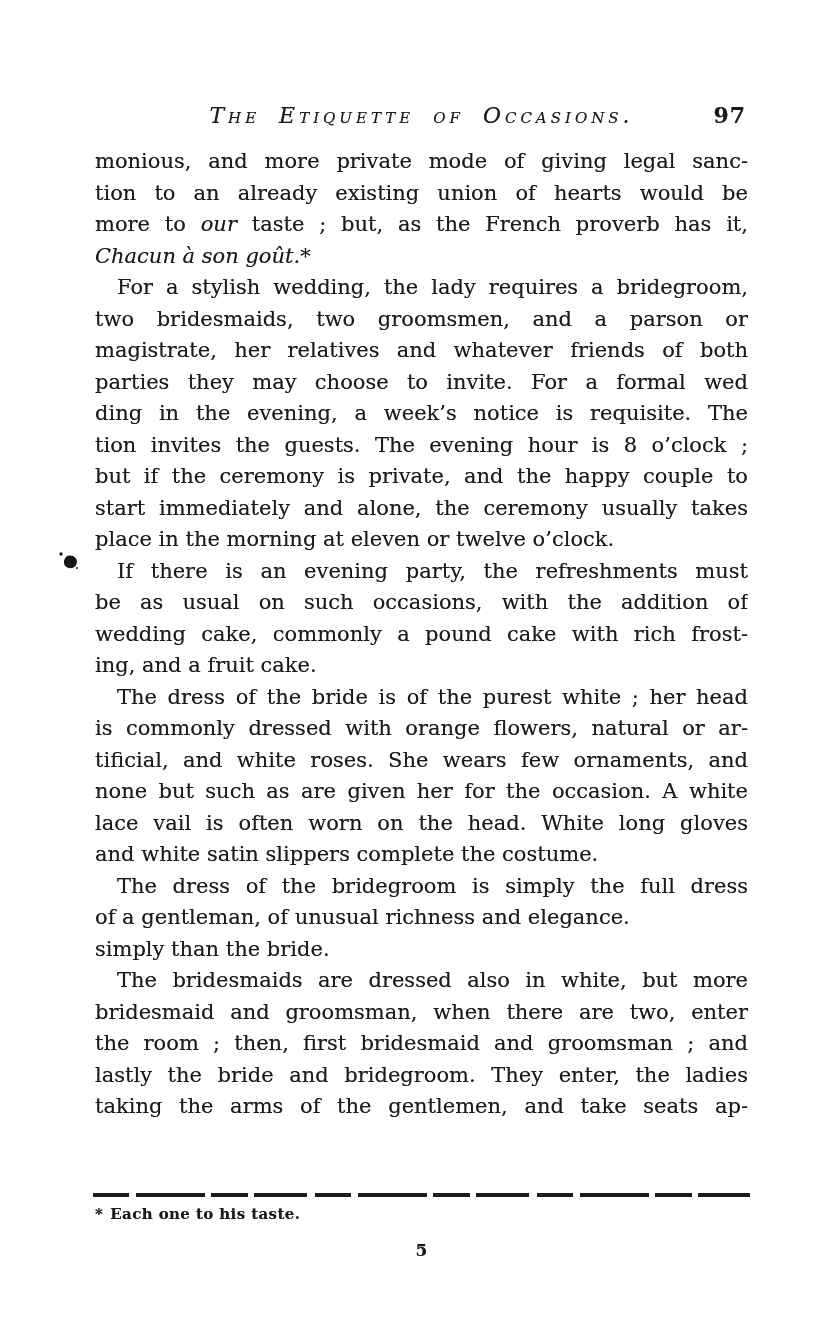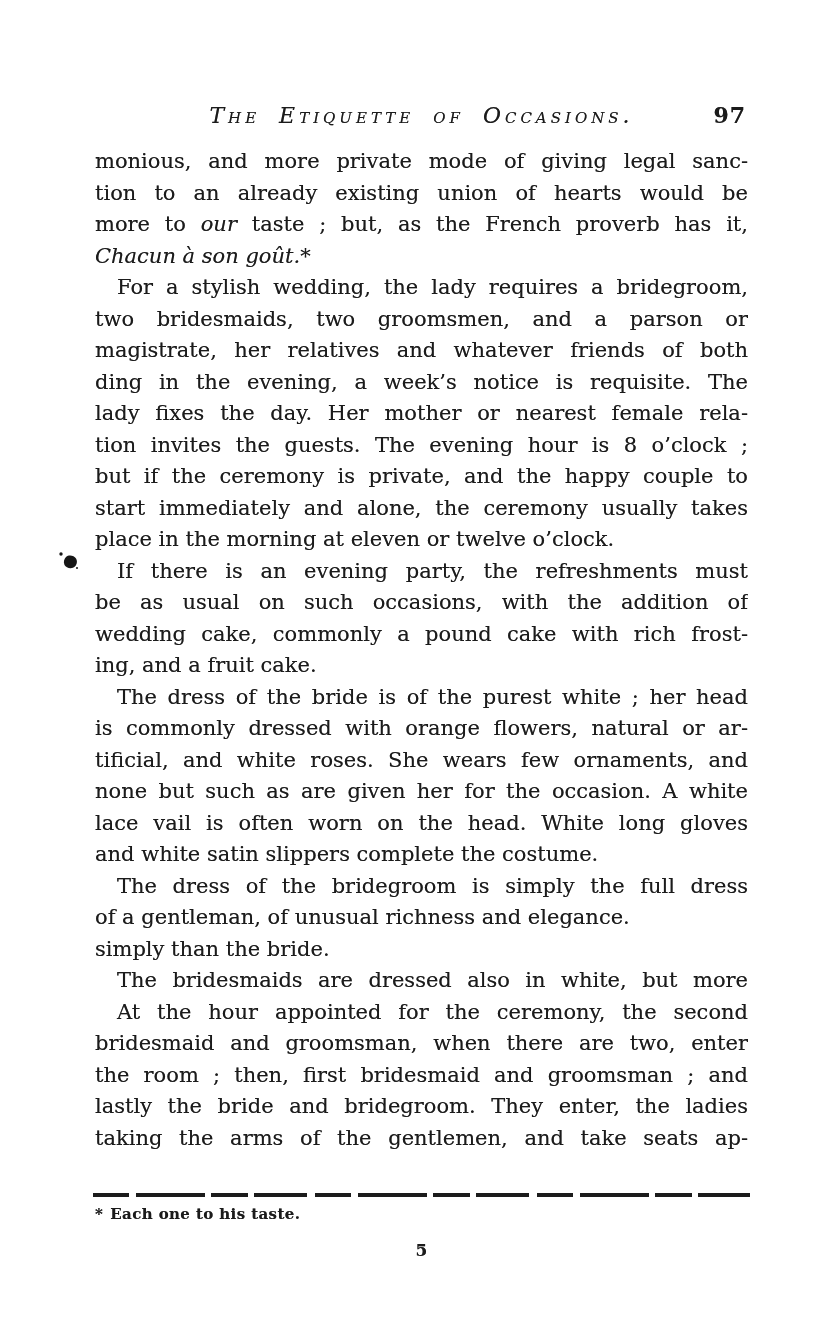--- a/index.html
+++ b/index.html
@@ -78,22 +78,22 @@
       <div class="para">
         <div class="line">monious, and more private mode of giving legal sanc-</div>
         <div class="line">tion to an already existing union of hearts would be</div>
         <div class="line">more to <i>our</i> taste ; but, as the French proverb has it,</div>
         <div class="line last"><i>Chacun à son goût.*</i></div>
       </div>
       <div class="para">
         <div class="line indent">For a stylish wedding, the lady requires a bridegroom,</div>
         <div class="line">two bridesmaids, two groomsmen, and a parson or</div>
         <div class="line">magistrate, her relatives and whatever friends of both</div>
+        <div class="line">parties they may choose to invite.  For a formal wed</div>
         <div class="line">ding in the evening, a week’s notice is requisite.  The</div>
-        <div class="line">lady fixes the day.  Her mother or nearest female rela-</div>
         <div class="line">tion invites the guests.  The evening hour is 8 o’clock ;</div>
         <div class="line">but if the ceremony is private, and the happy couple to</div>
         <div class="line">start immediately and alone, the ceremony usually takes</div>
         <div class="line last">place in the morning at eleven or twelve o’clock.</div>
       </div>
       <div class="para">
         <div class="line indent">If there is an evening party, the refreshments must</div>
         <div class="line">be as usual on such occasions, with the addition of</div>
         <div class="line">wedding cake, commonly a pound cake with rich frost-</div>
         <div class="line last">ing, and a fruit cake.</div>
@@ -108,21 +108,20 @@
       </div>
       <div class="para">
         <div class="line indent">The dress of the bridegroom is simply the full dress</div>
         <div class="line last">of a gentleman, of unusual richness and elegance.</div>
       </div>
       <div class="para">
         <div class="line last">simply than the bride.</div>
         <div class="line indent">The bridesmaids are dressed also in white, but more</div>
       </div>
       <div class="para">
-        <div class="line indent">At the hour appointed for the ceremony, the second</div>
         <div class="line">bridesmaid and groomsman, when there are two, enter</div>
         <div class="line">the room ; then, first bridesmaid and groomsman ; and</div>
         <div class="line">lastly the bride and bridegroom.  They enter, the ladies</div>
         <div class="line">taking the arms of the gentlemen, and take seats ap-</div>
       </div>
     </div>
 
   <div class="footnote-rule"></div>
 
   <div class="footnote">

